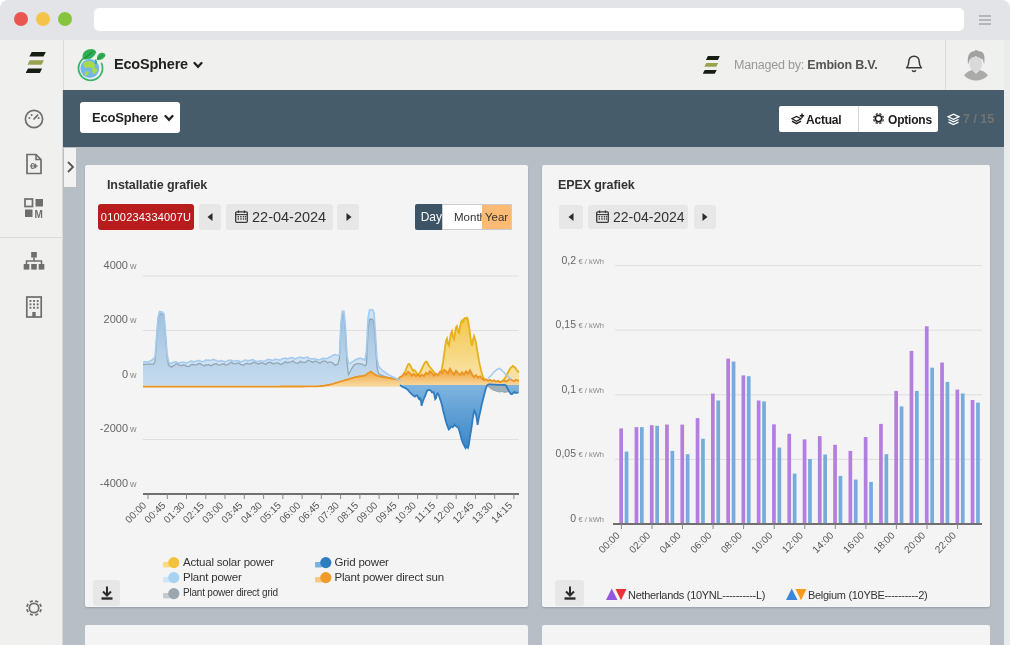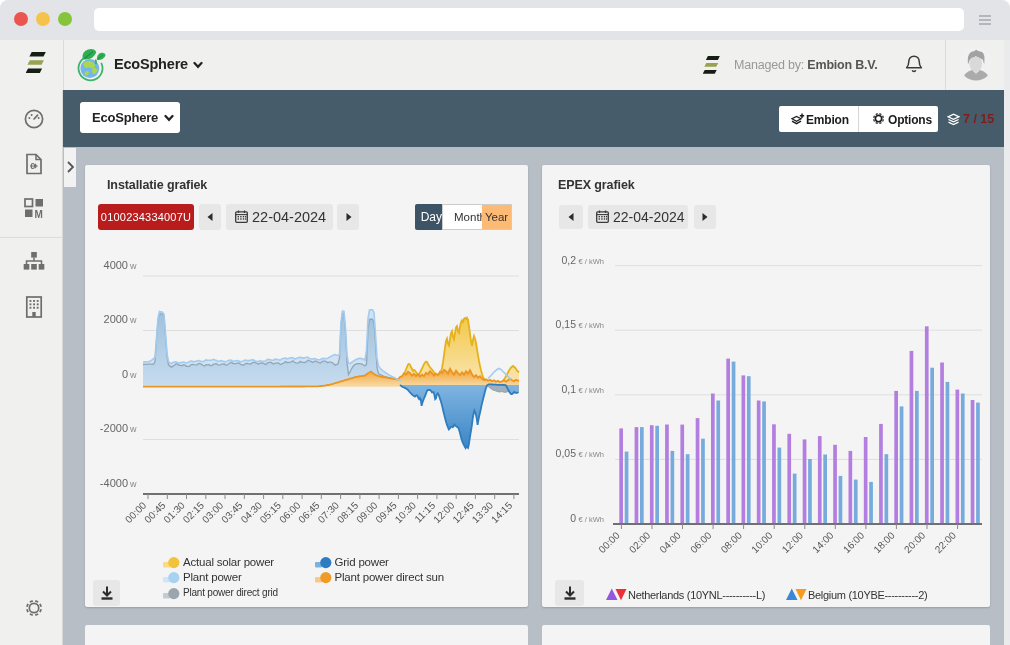--- a/index.html
+++ b/index.html
@@ -124,39 +124,39 @@
 <svg style="position:absolute;left:164px;top:113px" width="10" height="10" viewBox="0 0 10 10">
     <path d="M1.5 3 L5 6.8 L8.5 3" fill="none" stroke="#222" stroke-width="2.2" stroke-linecap="round"></path>
   </svg>
 <div class="abs" style="left:779px;top:106px;width:159px;height:26px;background:#fff;border-radius:2px;"></div>
 <div class="abs" style="left:858px;top:106px;width:1px;height:26px;background:#d5d5d5;"></div>
 <svg style="position:absolute;left:791px;top:113px" width="14" height="13" viewBox="0 0 14 13">
     <path d="M1 8.2 L5.5 10.6 L10 8.2" fill="none" stroke="#1c1c1c" stroke-width="1.5"></path>
     <path d="M1 5.8 L5.5 8.2 L10 5.8 L5.5 3.4 Z" fill="none" stroke="#1c1c1c" stroke-width="1.3"></path>
     <path d="M11 0.6 v4.4 M8.8 2.8 h4.4" stroke="#1c1c1c" stroke-width="1.5"></path>
   </svg>
-<div class="abs" style="left:806px;top:113px;font-size:12px;font-weight:bold;color:#1c1c1c;letter-spacing:-0.2px;">Embion</div>
+<div class="abs" style="left:806px;top:113px;font-size:12px;font-weight:bold;color:#1c1c1c;letter-spacing:-0.2px;">Actual</div>
 <svg style="position:absolute;left:870.96px;top:111.46px" width="15.08" height="15.08" viewBox="-7.54 -7.54 15.08 15.08">
     <circle cx="0" cy="0" r="3.22" fill="none" stroke="#1c1c1c" stroke-width="1.70"></circle>
     <line x1="3.94" y1="1.63" x2="5.04" y2="2.09" stroke="#1c1c1c" stroke-width="2.18"></line>
     <line x1="1.63" y1="3.94" x2="2.09" y2="5.04" stroke="#1c1c1c" stroke-width="2.18"></line>
     <line x1="-1.63" y1="3.94" x2="-2.09" y2="5.04" stroke="#1c1c1c" stroke-width="2.18"></line>
     <line x1="-3.94" y1="1.63" x2="-5.04" y2="2.09" stroke="#1c1c1c" stroke-width="2.18"></line>
     <line x1="-3.94" y1="-1.63" x2="-5.04" y2="-2.09" stroke="#1c1c1c" stroke-width="2.18"></line>
     <line x1="-1.63" y1="-3.94" x2="-2.09" y2="-5.04" stroke="#1c1c1c" stroke-width="2.18"></line>
     <line x1="1.63" y1="-3.94" x2="2.09" y2="-5.04" stroke="#1c1c1c" stroke-width="2.18"></line>
     <line x1="3.94" y1="-1.63" x2="5.04" y2="-2.09" stroke="#1c1c1c" stroke-width="2.18"></line>
   </svg>
 <div class="abs" style="left:888px;top:113px;font-size:12px;font-weight:bold;color:#1c1c1c;letter-spacing:-0.2px;">Options</div>
 <svg style="position:absolute;left:947px;top:112.5px" width="13" height="13" viewBox="0 0 13 13">
     <path d="M1 3.8 L6.5 1.2 L12 3.8 L6.5 6.4 Z" fill="none" stroke="#fff" stroke-width="1.3"></path>
     <path d="M1.5 6.5 L6.5 8.9 L11.5 6.5" fill="none" stroke="#fff" stroke-width="1.3"></path>
     <path d="M1.5 9.1 L6.5 11.5 L11.5 9.1" fill="none" stroke="#fff" stroke-width="1.3"></path>
   </svg>
-<div class="abs" style="left:963px;top:112px;font-size:12.5px;font-weight:bold;color:#7f1d1d;">7 / 15</div>
+<div class="abs" style="left:963px;top:112px;font-size:12.5px;font-weight:bold;color:#737373;">7 / 15</div>
 
 <div class="abs" style="left:63px;top:147px;width:941px;height:498px;background:#b7bec6;"></div>
 <div class="abs" style="left:64px;top:148px;width:12px;height:39px;background:#f2f2f2;"></div>
 <svg class="abs" style="left:66px;top:160px" width="9" height="14" viewBox="0 0 9 14">
     <path d="M2 2 L7 7 L2 12" fill="none" stroke="#555" stroke-width="1.8"></path>
   </svg>
 
 <div class="abs" style="left:85px;top:165px;width:443px;height:442px;background:#f4f4f4;border-radius:2px;box-shadow:0 1px 2px rgba(0,0,0,0.18);"></div>
 <div class="abs" style="left:85px;top:165px;width:443px;height:442px;">
 <div class="abs" style="left:10px;top:13px;font-size:12.5px;font-weight:bold;color:#333;letter-spacing:-0.1px;padding-left:12px;">Installatie grafiek</div>

